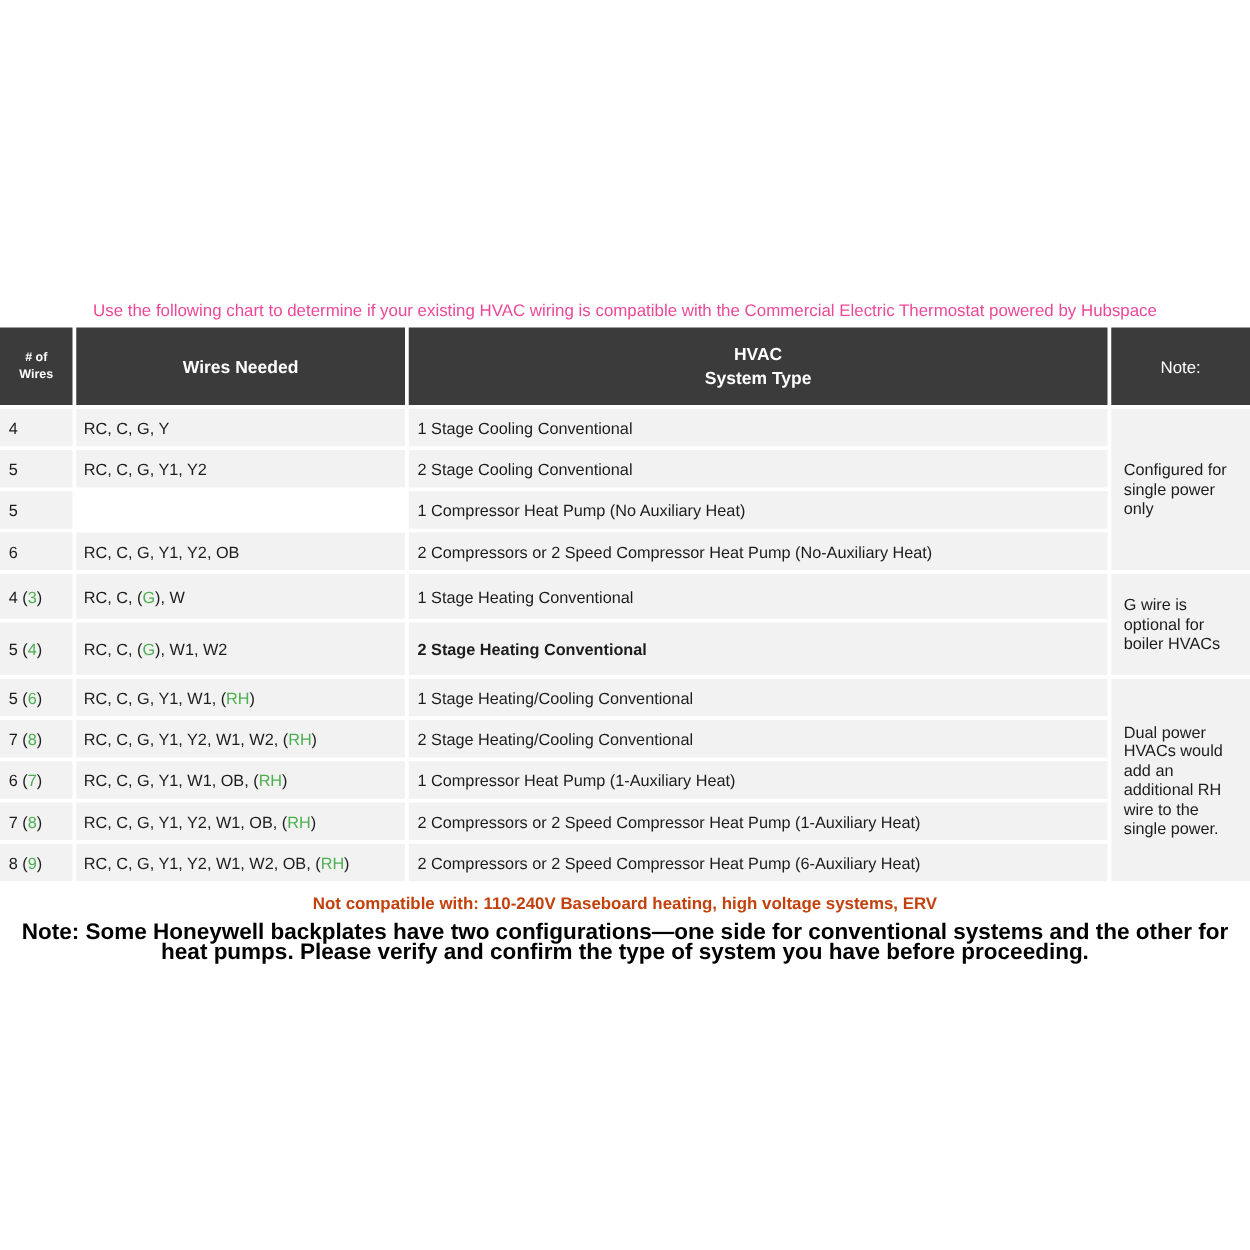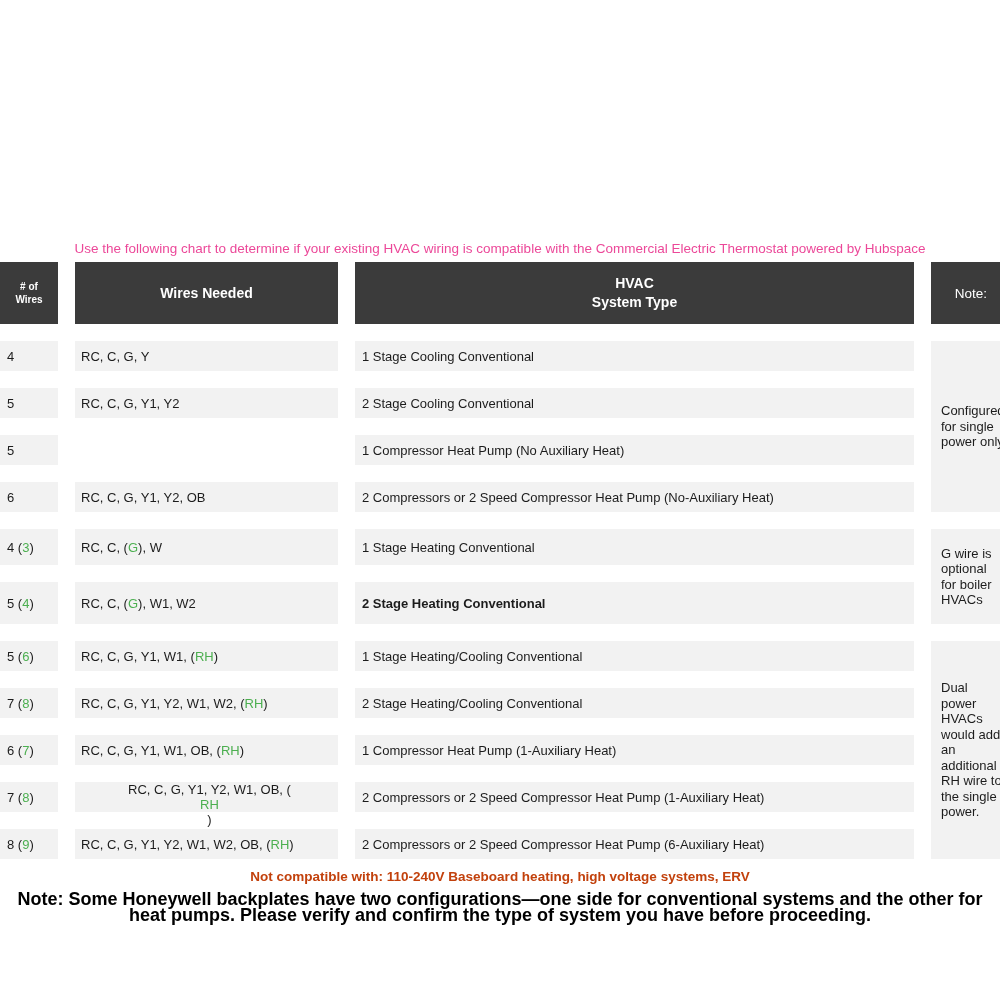--- a/index.html
+++ b/index.html
@@ -19,21 +19,21 @@
     line-height: 19px;
     color: #ec4899;
     margin-bottom: 4px;
   }
 
   .grid {
     display: grid;
     width: 1000px;
     grid-template-columns: 58px 263px 559px 1fr;
     grid-template-rows: 62px 30px 30px 30px 30px 36px 42px 30px 30px 30px 30px 30px;
-    gap: 17px;
+    gap: 3px;
     background: #ffffff;
   }
 
   .hcell {
     grid-row: 1;
     background: var(--header-bg, #3b3b3b);
     color: var(--header-text, #ffffff);
     display: flex; flex-direction: column;
     align-items: center; justify-content: center;
     font-weight: bold;
@@ -122,21 +122,21 @@
       <div class="bcell count" style="grid-area: 8 / 1;"><span>5 (</span><span class="grn">6</span><span>)</span></div>
       <div class="bcell wires" style="grid-area: 8 / 2;"><span>RC, C, G, Y1, W1, (</span><span class="grn">RH</span><span>)</span></div>
       <div class="bcell system" style="grid-area: 8 / 3;"><span>1 Stage Heating/Cooling Conventional</span></div>
       <div class="bcell count" style="grid-area: 9 / 1;"><span>7 (</span><span class="grn">8</span><span>)</span></div>
       <div class="bcell wires" style="grid-area: 9 / 2;"><span>RC, C, G, Y1, Y2, W1, W2, (</span><span class="grn">RH</span><span>)</span></div>
       <div class="bcell system" style="grid-area: 9 / 3;"><span>2 Stage Heating/Cooling Conventional</span></div>
       <div class="bcell count" style="grid-area: 10 / 1;"><span>6 (</span><span class="grn">7</span><span>)</span></div>
       <div class="bcell wires" style="grid-area: 10 / 2;"><span>RC, C, G, Y1, W1, OB, (</span><span class="grn">RH</span><span>)</span></div>
       <div class="bcell system" style="grid-area: 10 / 3;"><span>1 Compressor Heat Pump (1-Auxiliary Heat)</span></div>
       <div class="bcell count" style="grid-area: 11 / 1;"><span>7 (</span><span class="grn">8</span><span>)</span></div>
-      <div class="bcell wires" style="grid-area: 11 / 2; flex-direction: column;"><span>RC, C, G, Y1, Y2, W1, OB, (</span><span class="grn">RH</span><span>)</span></div>
+      <div class="bcell wires" style="grid-area: 11 / 2;"><span>RC, C, G, Y1, Y2, W1, OB, (</span><span class="grn">RH</span><span>)</span></div>
       <div class="bcell system" style="grid-area: 11 / 3;"><span>2 Compressors or 2 Speed Compressor Heat Pump (1-Auxiliary Heat)</span></div>
       <div class="bcell count" style="grid-area: 12 / 1;"><span>8 (</span><span class="grn">9</span><span>)</span></div>
       <div class="bcell wires" style="grid-area: 12 / 2;"><span>RC, C, G, Y1, Y2, W1, W2, OB, (</span><span class="grn">RH</span><span>)</span></div>
       <div class="bcell system" style="grid-area: 12 / 3;"><span>2 Compressors or 2 Speed Compressor Heat Pump (6-Auxiliary Heat)</span></div>
       <div class="bcell note" style="grid-area: 2 / 4 / span 4;">Configured for single power only</div>
       <div class="bcell note" style="grid-area: 6 / 4 / span 2;">G wire is optional for boiler HVACs</div>
       <div class="bcell note" style="grid-area: 8 / 4 / span 5;">Dual power HVACs  would add an additional RH wire to the single power.</div>
     </div>
 
   <p class="footer1">Not compatible with: 110-240V Baseboard heating, high voltage systems, ERV</p>

